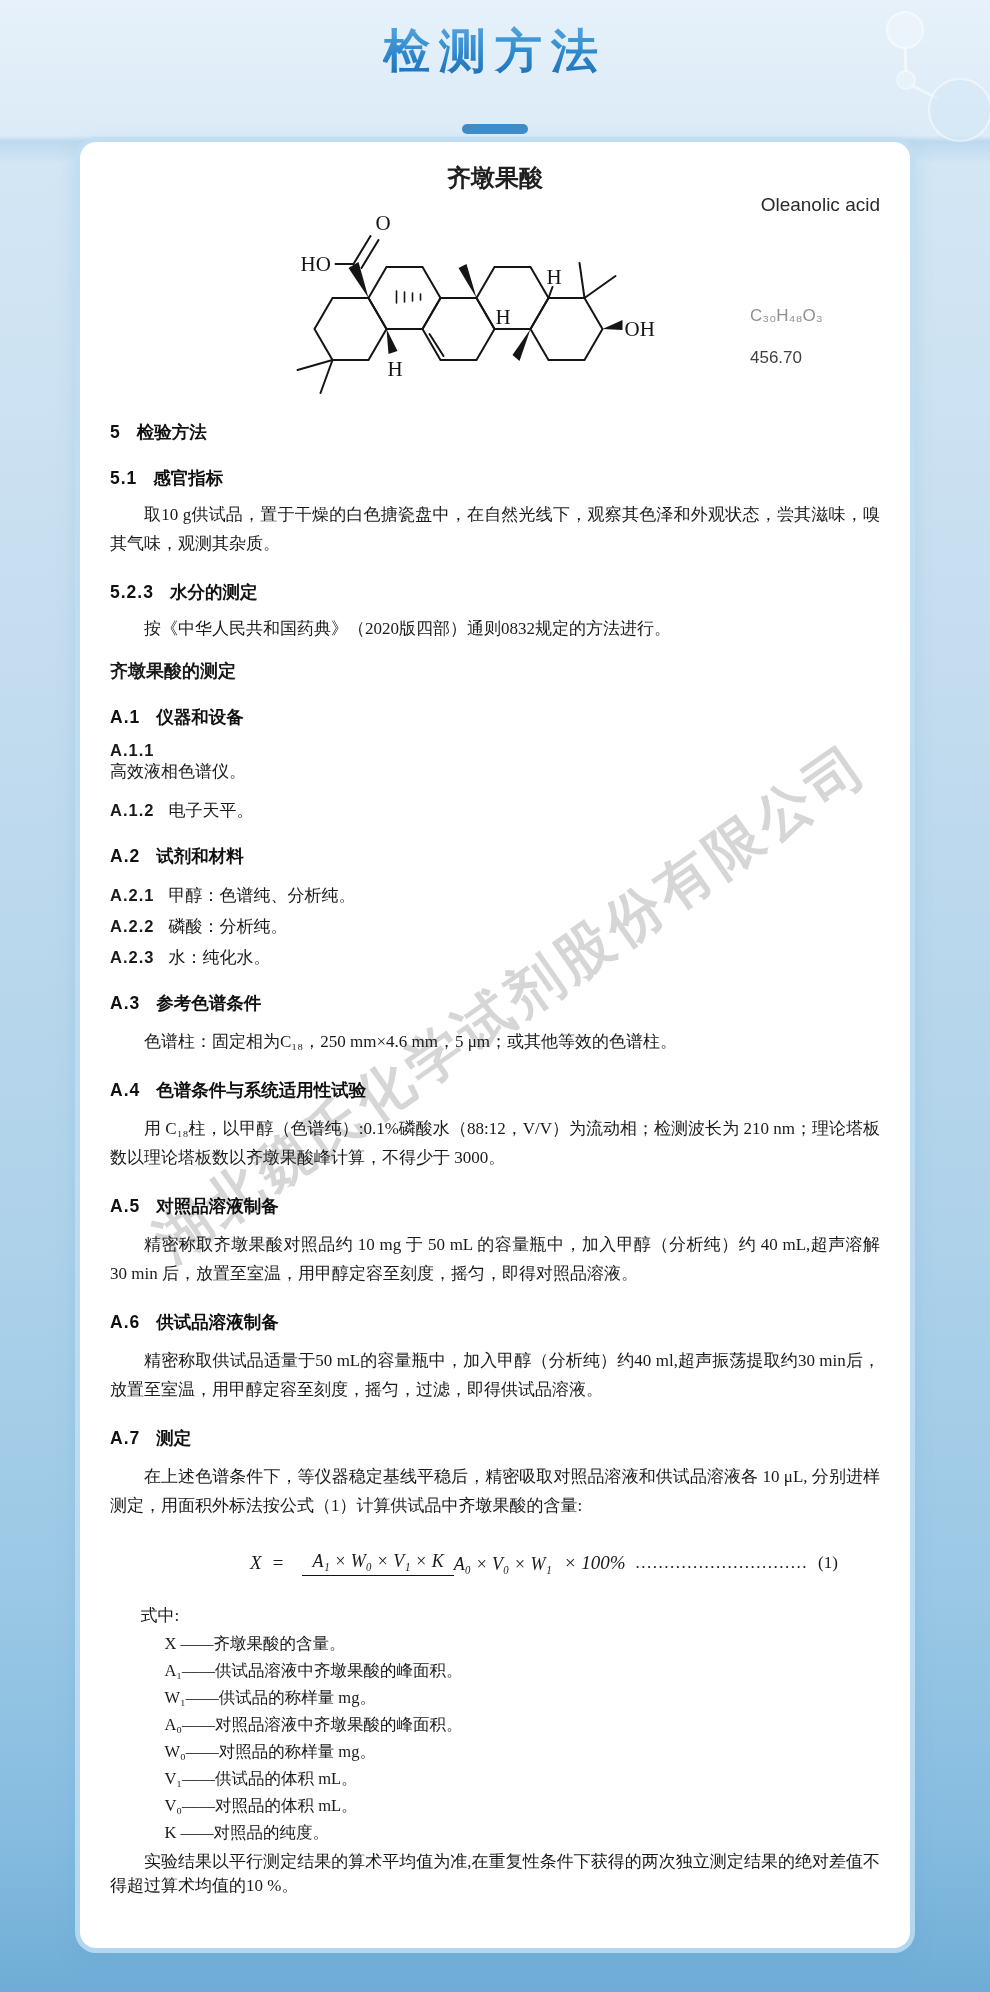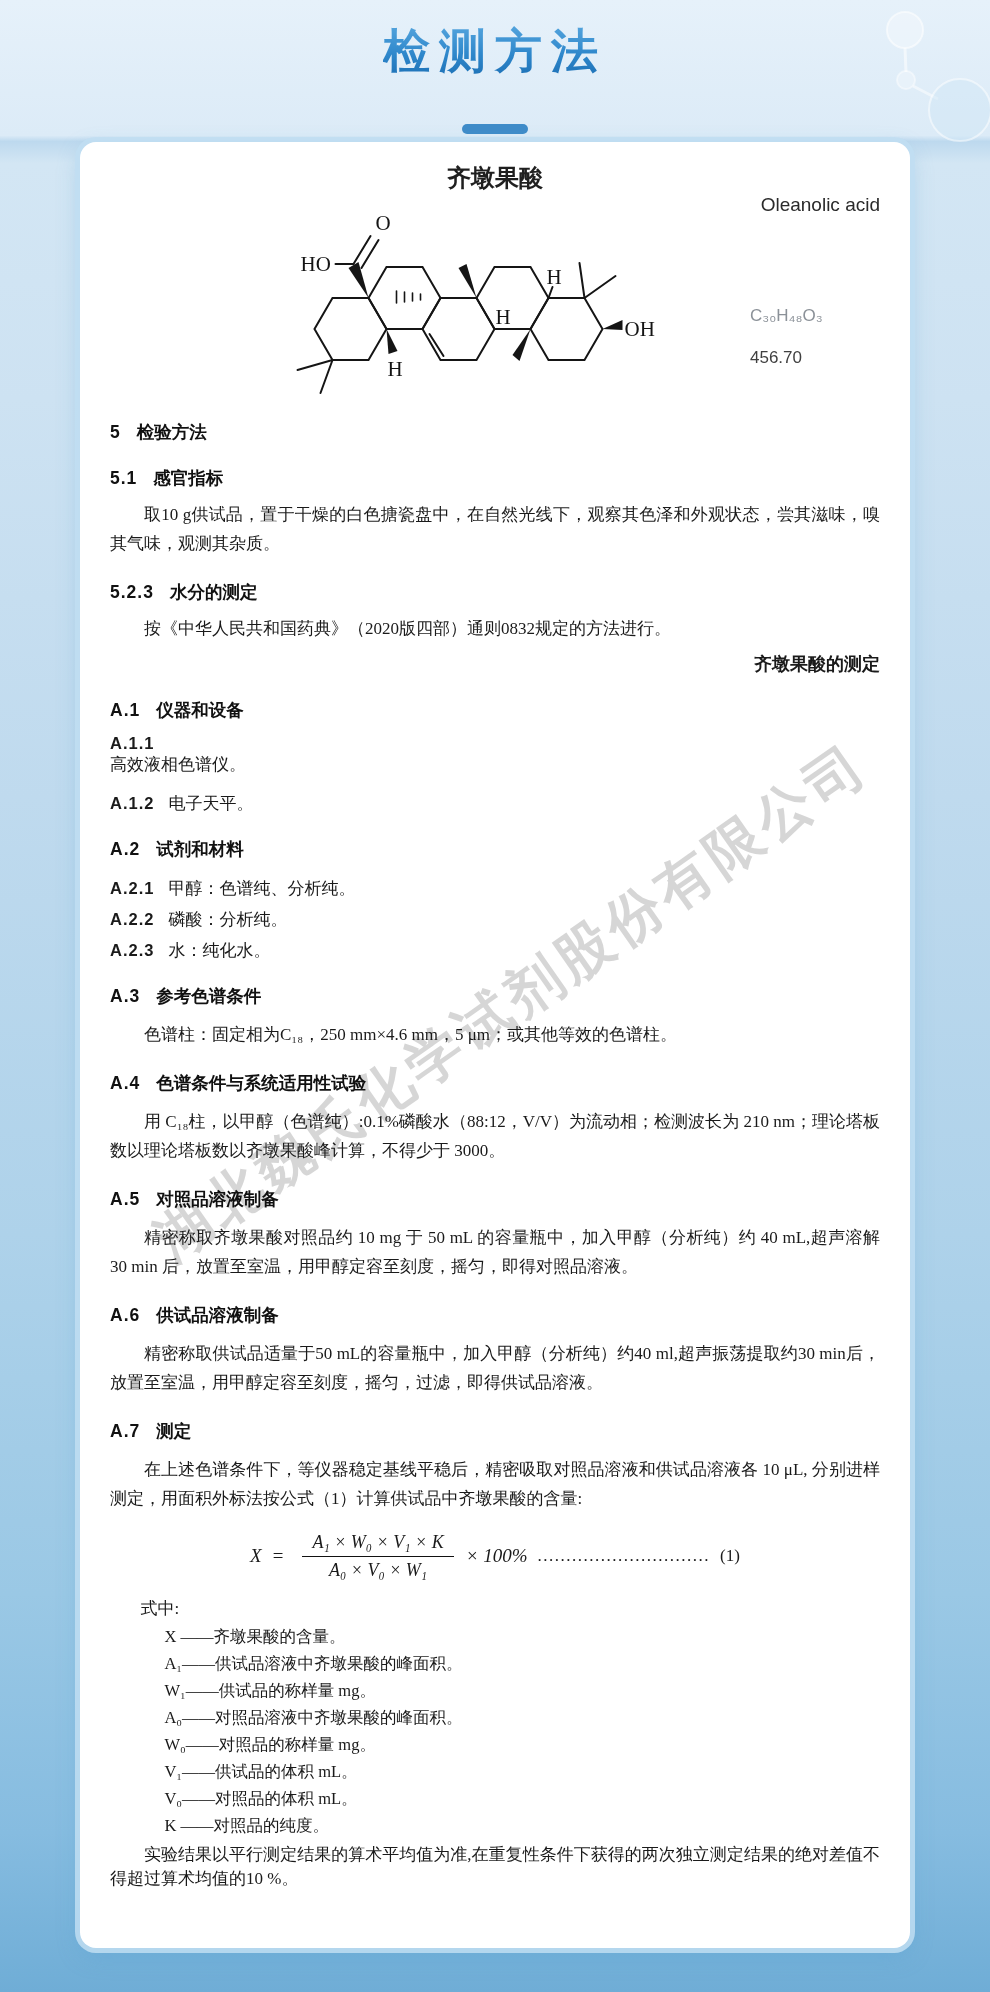--- a/index.html
+++ b/index.html
@@ -46,28 +46,28 @@
   .molecule-block { position: relative; height: 182px; margin-top: 2px; }
   .molecule-svg { position: absolute; left: 168px; top: -4px; }
   .mol-formula { position: absolute; left: 640px; top: 86px; font-family: "Liberation Sans", "DejaVu Sans", sans-serif; font-size: 17px; color: #8b9198; }
   .mol-weight { position: absolute; left: 640px; top: 128px; font-family: "Liberation Sans", "DejaVu Sans", sans-serif; font-size: 17px; color: #404040; }
   .hrow { display: flex; align-items: baseline; font-family: "Liberation Sans", "DejaVu Sans", sans-serif; font-weight: 700; font-size: 17.5px; color: #111; }
   .hrow .num { margin-right: 16px; letter-spacing: 1px; }
   .h-top { margin-top: 18px; }
   .h-sec { margin-top: 22px; }
   .para { margin-top: 10px; font-size: 17px; line-height: 29px; text-indent: 2em; text-align: justify; }
   .para-mt12 { margin-top: 12px; }
-  .center-head { margin-top: 9px; text-align: right; font-family: "Liberation Sans", "DejaVu Sans", sans-serif; font-weight: 700; font-size: 18px; }
+  .center-head { margin-top: 16px; text-align: left; font-family: "Liberation Sans", "DejaVu Sans", sans-serif; font-weight: 700; font-size: 18px; }
   .subitem { display: flex; align-items: baseline; margin-top: 16px; font-size: 17px; }
   .subitem .num { font-family: "Liberation Sans", "DejaVu Sans", sans-serif; font-weight: 700; font-size: 16.5px; margin-right: 14px; letter-spacing: 1px; }
   .subitem.first { margin-top: 12px; flex-direction: column; }
   .subitem.tight { margin-top: 8px; }
   .formula-block { display: flex; align-items: center; margin: 12px 0 0 140px; height: 62px; font-size: 19px; }
   .formula-math { font-style: italic; display: flex; align-items: center; }
-  .frac { display: inline-flex; flex-direction: column; align-items: center; margin: 0 10px; font-size: 18px; }
+  .frac { display: inline-flex; flex-direction: row; align-items: center; margin: 0 10px; font-size: 18px; }
   .frac .fnum { padding: 0 10px 3px; border-bottom: 1.6px solid #111; }
   .frac .fden { padding-top: 3px; }
   .formula-lhs { letter-spacing: 2px; }
   .formula-times { margin-left: 2px; }
   .formula-dots { margin-left: 10px; letter-spacing: 1.5px; font-size: 17px; }
   .formula-tag { margin-left: 10px; font-size: 17px; }
   .shizhong { margin-top: 8px; font-size: 17px; text-indent: 1.8em; line-height: 28px; }
   .defs { padding-left: 3.4em; }
   .def-line { font-size: 16.5px; line-height: 27px; }
   .final-para { margin-top: 4px; font-size: 17px; line-height: 24px; text-indent: 2em; text-align: justify; }

